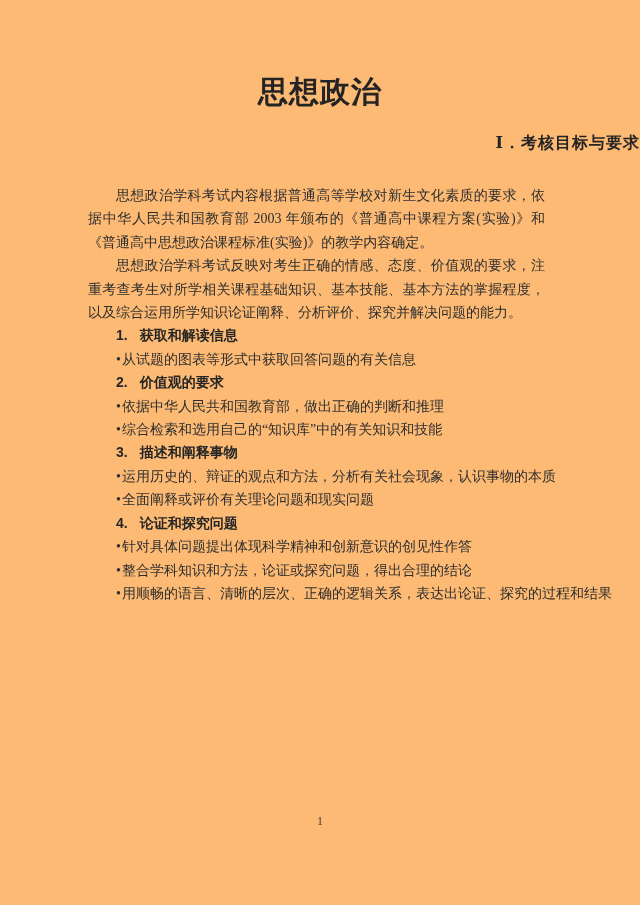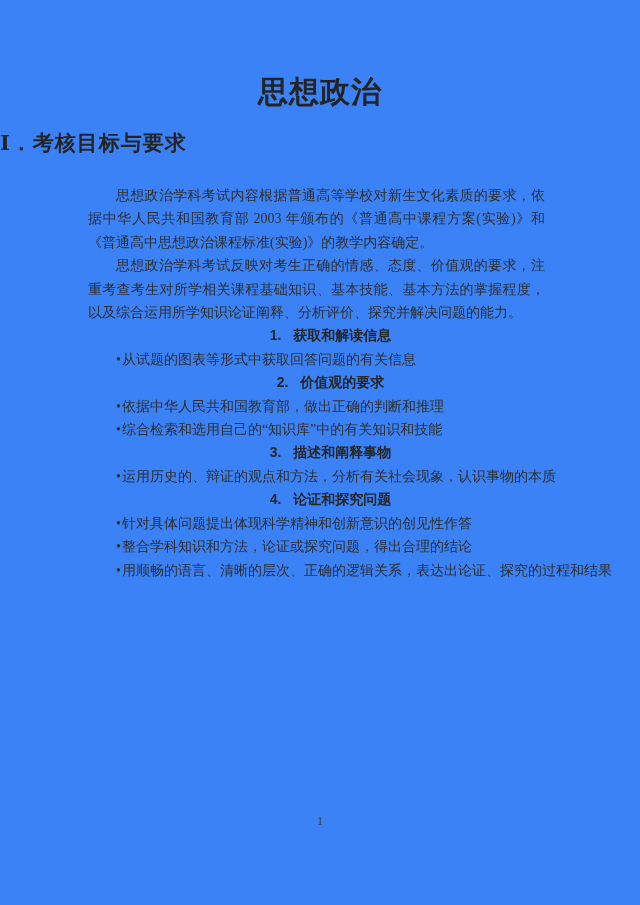--- a/index.html
+++ b/index.html
@@ -5,21 +5,21 @@
   html, body {
     margin: 0;
     padding: 0;
     background: #e8e8e8;
   }
   .page {
     position: relative;
     width: 640px;
     height: 905px;
     margin: 0 auto;
-    background: #3b82f6;
+    background: #fdba74;
     color: #2e2e2e;
     font-family: "Liberation Serif", "DejaVu Serif", serif;
     overflow: hidden;
   }
   .doc-title {
     position: absolute;
     top: 76px;
     left: 0;
     width: 100%;
     margin: 0;
@@ -29,22 +29,22 @@
     letter-spacing: 1px;
     line-height: 32px;
     color: #242424;
   }
   .section-heading {
     position: absolute;
     top: 132px;
     left: 0;
     width: 100%;
     margin: 0;
-    text-align: left;
-    font-size: 21px;
+    text-align: right;
+    font-size: 16px;
     font-weight: bold;
     letter-spacing: 1px;
     line-height: 22px;
     color: #242424;
   }
   .content {
     position: absolute;
     left: 88px;
     top: 184px;
     width: 457px;
@@ -56,21 +56,20 @@
     text-indent: 2em;
     text-align: justify;
     text-justify: inter-ideograph;
   }
   .obj-heading {
     padding-left: 28px;
     font-family: "Liberation Sans", "DejaVu Sans", sans-serif;
     font-weight: bold;
     font-size: 14px;
     color: #262626;
-    text-align: center;
   }
   .obj-num {
     display: inline-block;
     margin-right: 12px;
     font-weight: bold;
   }
   .bullet-line {
     padding-left: 28px;
     white-space: nowrap;
   }
@@ -104,20 +103,21 @@
 
     <div class="obj-heading"><span class="obj-num">1.</span><span class="obj-title">获取和解读信息</span></div>
     <div class="bullet-line"><span class="bullet">•</span><span>从试题的图表等形式中获取回答问题的有关信息</span></div>
 
     <div class="obj-heading"><span class="obj-num">2.</span><span class="obj-title">价值观的要求</span></div>
     <div class="bullet-line"><span class="bullet">•</span><span>依据中华人民共和国教育部，做出正确的判断和推理</span></div>
     <div class="bullet-line"><span class="bullet">•</span><span>综合检索和选用自己的“知识库”中的有关知识和技能</span></div>
 
     <div class="obj-heading"><span class="obj-num">3.</span><span class="obj-title">描述和阐释事物</span></div>
     <div class="bullet-line"><span class="bullet">•</span><span>运用历史的、辩证的观点和方法，分析有关社会现象，认识事物的本质</span></div>
+    <div class="bullet-line"><span class="bullet">•</span><span>全面阐释或评价有关理论问题和现实问题</span></div>
 
     <div class="obj-heading"><span class="obj-num">4.</span><span class="obj-title">论证和探究问题</span></div>
     <div class="bullet-line"><span class="bullet">•</span><span>针对具体问题提出体现科学精神和创新意识的创见性作答</span></div>
     <div class="bullet-line"><span class="bullet">•</span><span>整合学科知识和方法，论证或探究问题，得出合理的结论</span></div>
     <div class="bullet-line"><span class="bullet">•</span><span>用顺畅的语言、清晰的层次、正确的逻辑关系，表达出论证、探究的过程和结果</span></div>
 
   </div>
 
   <div class="page-number">1</div>
 

